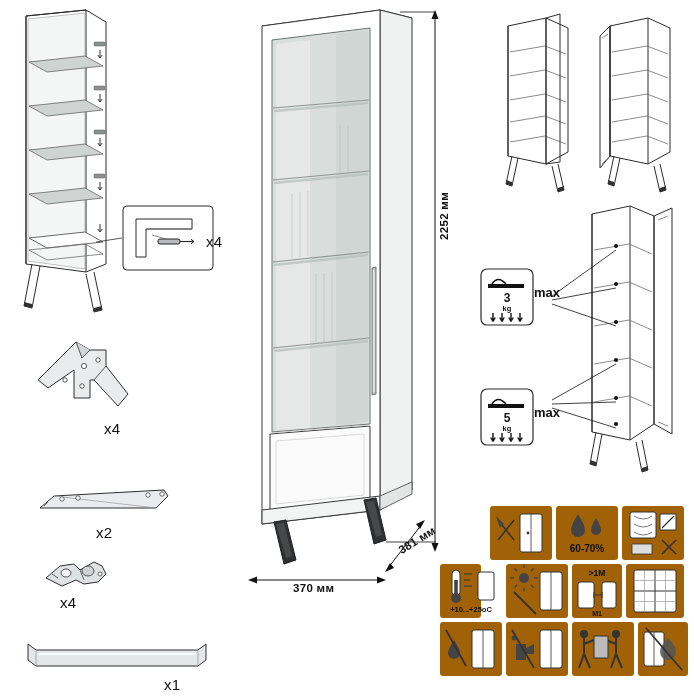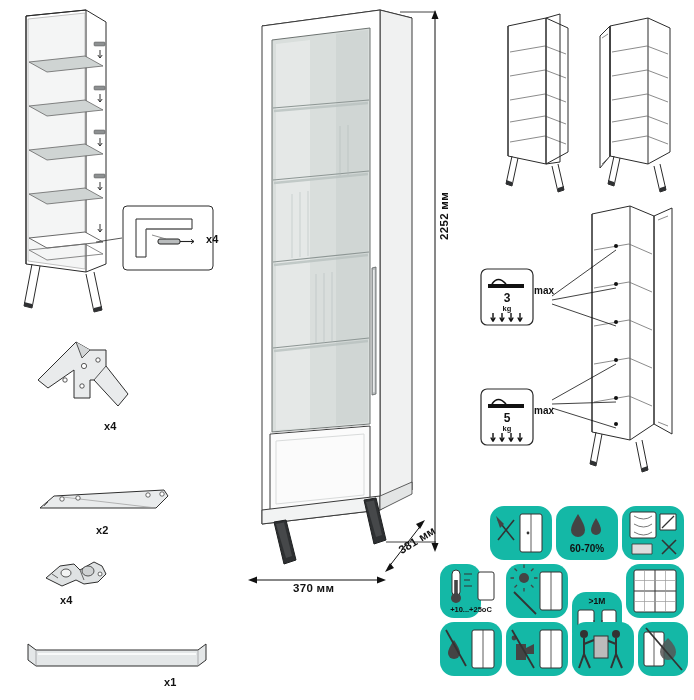--- a/index.html
+++ b/index.html
@@ -10,54 +10,54 @@
     font-family: "Liberation Sans", sans-serif;
     color: #1a1a1a;
     position: relative;
     overflow: hidden;
   }
   .canvas { position:absolute; inset:0; }
   .abs { position:absolute; }
   svg { display:block; overflow:visible; }
 
   .qty {
-    font-size: 11px;
-    font-weight: 700;
+    font-size: 15px;
+    font-weight: 400;
     color: #111;
     letter-spacing: .2px;
   }
   .dim {
     font-size: 11.5px;
     font-weight: 700;
     color: #111;
     letter-spacing: .3px;
   }
   .dim-vert {
     transform: rotate(-90deg);
     transform-origin: center center;
     white-space: nowrap;
   }
   .dim-depth {
     transform: rotate(-32deg);
     transform-origin: center center;
     white-space: nowrap;
   }
-  .lbl-max { font-size: 10px; font-weight:700; color:#111; }
+  .lbl-max { font-size: 13px; font-weight:700; color:#111; }
 
   
   .c-line { stroke:#2b2b2b; fill:none; stroke-width:1; }
   .c-thin { stroke:#6d6d6d; fill:none; stroke-width:.8; }
   .glass { fill:#d9dedc; }
   .white { fill:#ffffff; }
   .offwhite { fill:#f4f5f5; }
   .shelfgray { fill:#cfd4d3; }
   .dark { fill:#2f3133; }
   .icon-box {
-    background:#14b8a6;
-    border-radius:14px;
+    background:#a16207;
+    border-radius:3px;
     position:absolute;
   }
 </style>
 </head>
 <body>
 
 <div class="canvas">
 
   <div class="abs" style="left:8px; top:6px;">
     <svg width="120" height="320" viewBox="0 0 120 320">
@@ -420,21 +420,21 @@
     <svg width="62" height="54" viewBox="0 0 62 54">
       <circle cx="18" cy="14" r="5" fill="#444"></circle>
       <g stroke="#444" stroke-width="1.3">
         <path d="M18 4 L18 0.5 M18 24 L18 27.5 M8 14 L4.5 14 M28 14 L31.5 14 M11 7 L8.5 4.5 M25 21 L27.5 23.5 M25 7 L27.5 4.5 M11 21 L8.5 23.5"></path>
       </g>
       <rect x="34" y="8" width="22" height="38" rx="2" fill="#fff" stroke="#333" stroke-width="1"></rect>
       <path d="M45 8 L45 46" stroke="#333" stroke-width=".8"></path>
       <path d="M8 28 L30 50" stroke="#333" stroke-width="1.8"></path>
     </svg>
   </div>
-  <div class="icon-box" style="left:572px; top:564px; width:50px; height:54px;margin-top:28px;">
+  <div class="icon-box" style="left:572px; top:564px; width:50px; height:54px;">
     <svg width="50" height="54" viewBox="0 0 50 54">
       <text x="25" y="12" font-family="Liberation Sans, sans-serif" font-size="8.5" font-weight="700" fill="#111" text-anchor="middle">&gt;1М</text>
       <rect x="6" y="18" width="16" height="26" rx="2" fill="#fff" stroke="#333" stroke-width="1"></rect>
       <rect x="30" y="18" width="14" height="26" rx="2" fill="#fff" stroke="#333" stroke-width="1"></rect>
       <path d="M23 31 L29 31" stroke="#333" stroke-width="1"></path>
       <path d="M22 28 L22 34 M30 28 L30 34" stroke="#333" stroke-width="1"></path>
       <text x="25" y="52" font-family="Liberation Sans, sans-serif" font-size="7" font-weight="700" fill="#111" text-anchor="middle">М1</text>
     </svg>
   </div>
   <div class="icon-box" style="left:626px; top:564px; width:58px; height:54px;">

